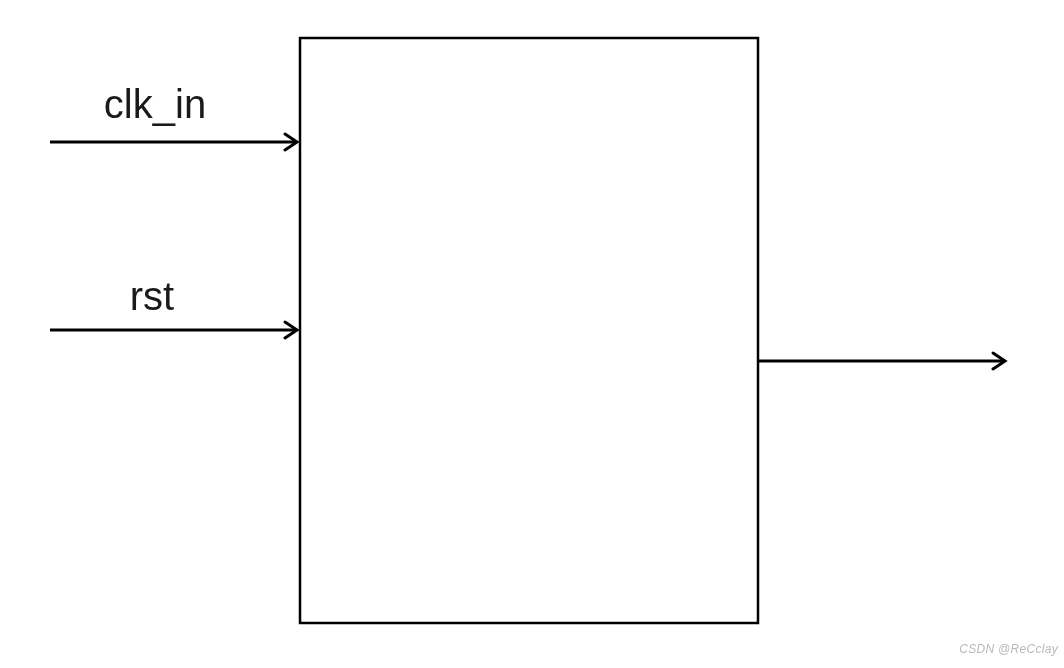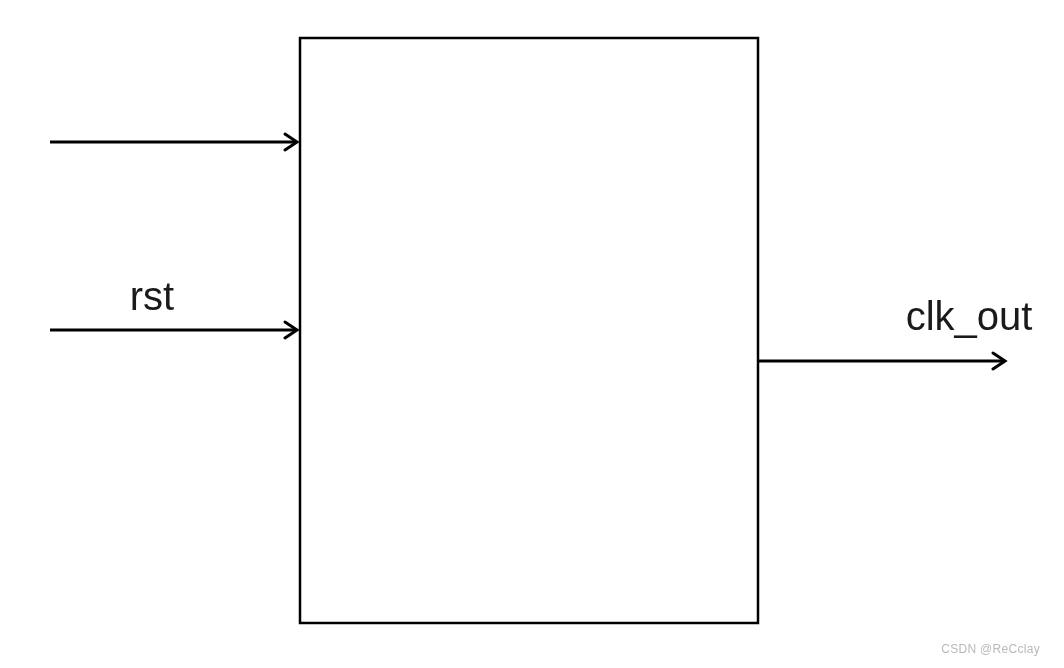--- a/index.html
+++ b/index.html
@@ -28,26 +28,27 @@
     line-height: 1;
     color: #1a1a1a;
     white-space: nowrap;
     transform: translateX(-50%);
   }
   .label-clk-in  { left: 155px; top: 84px; }
   .label-rst     { left: 152px; top: 276px; }
   .label-clk-out { left: 969px; top: 296px; }
   .watermark {
     position: absolute;
-    right: 24px;
+    right: 6px;
     top: 643px;
     font-size: 12px;
     line-height: 1;
     color: #b9b9b9;
     letter-spacing: 0.3px;
+    font-style: italic;
   }
 </style>
 </head>
 <body>
 
 <div class="canvas">
 
   <svg class="diagram-svg" viewBox="0 0 1064 668" xmlns="http://www.w3.org/2000/svg">
     <defs>
       <marker id="arrowhead" markerUnits="userSpaceOnUse" markerWidth="20" markerHeight="22" refX="15" refY="10" orient="auto">
@@ -57,20 +58,20 @@
 
     <rect x="300" y="38" width="458" height="585" fill="none" stroke="#000000" stroke-width="2.5"></rect>
 
     <line x1="50" y1="142" x2="297" y2="142" stroke="#000000" stroke-width="3" marker-end="url(#arrowhead)"></line>
 
     <line x1="50" y1="330" x2="297" y2="330" stroke="#000000" stroke-width="3" marker-end="url(#arrowhead)"></line>
 
     <line x1="759" y1="361" x2="1005" y2="361" stroke="#000000" stroke-width="3" marker-end="url(#arrowhead)"></line>
   </svg>
 
+  <div class="port-label label-clk-in">clk_in</div>
 
   <div class="port-label label-rst">rst</div>
 
-  <div class="port-label label-clk-out">clk_out</div>
 
   <div class="watermark">CSDN @ReCclay</div>
 
 </div>
 
 </body></html>

